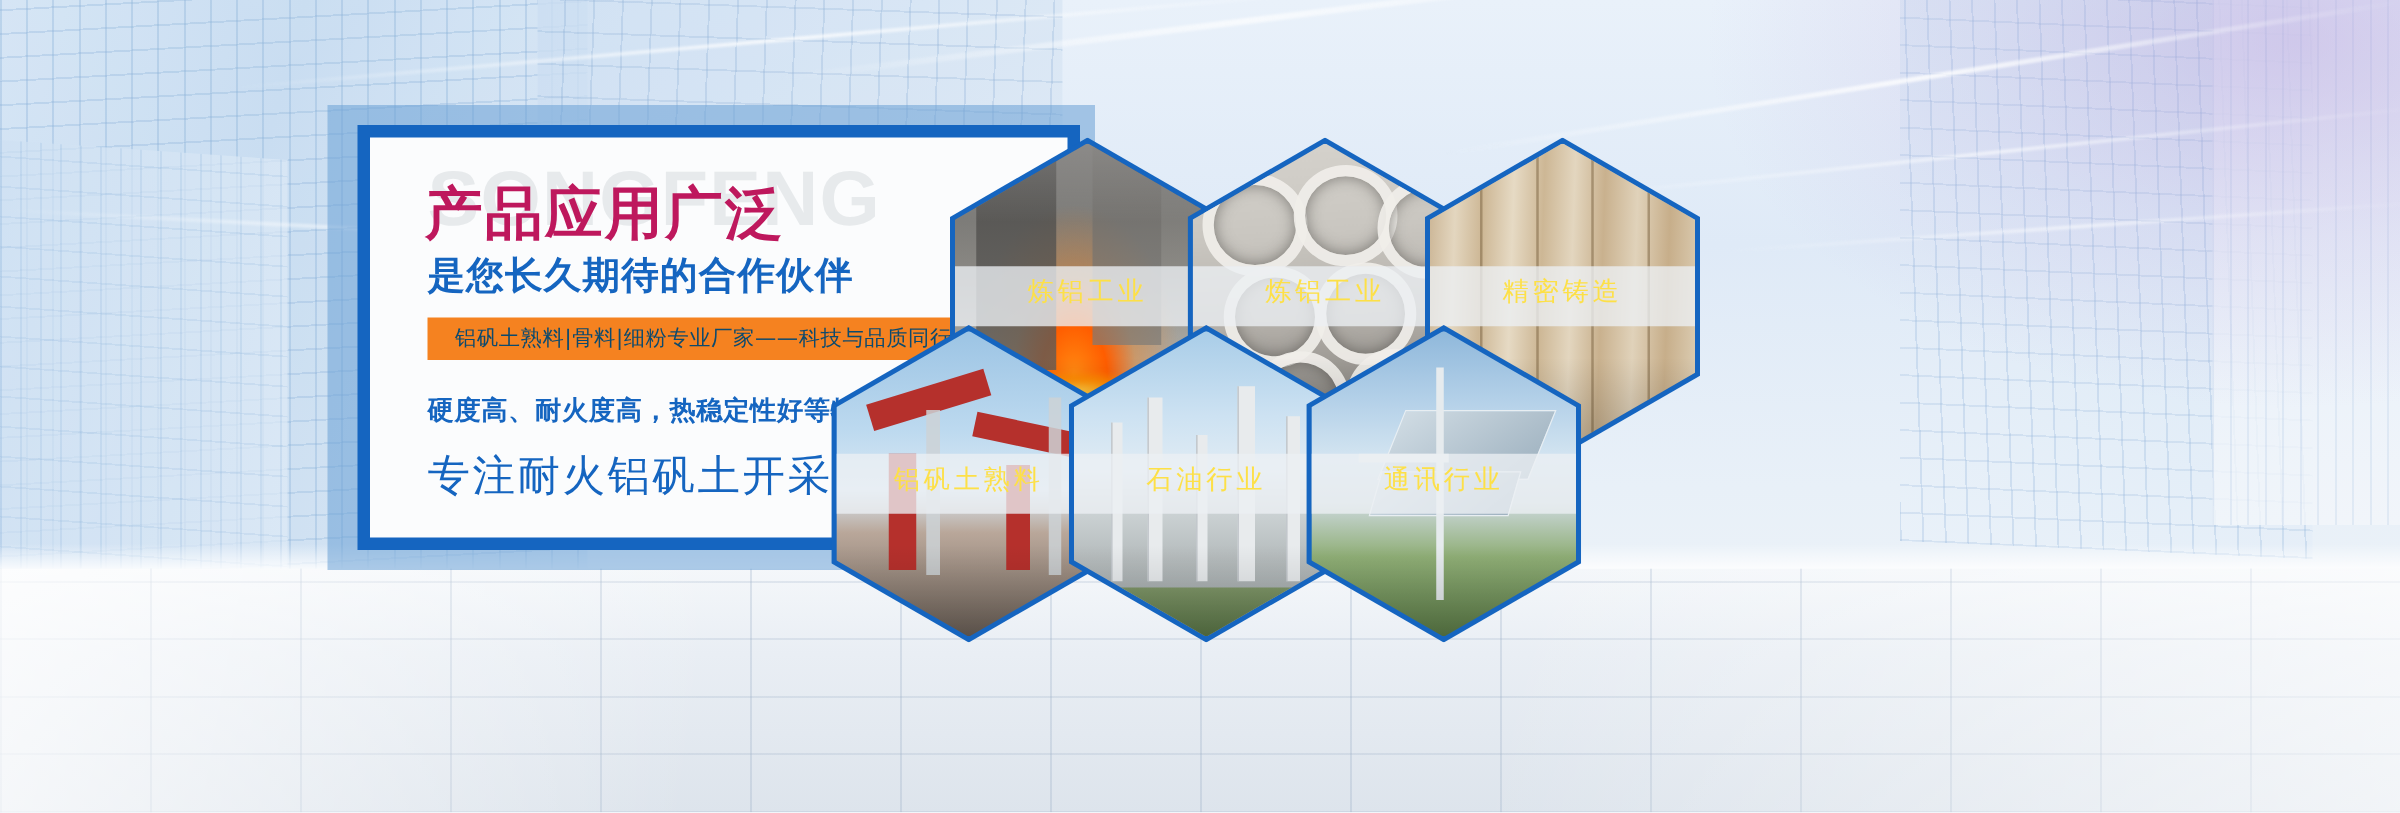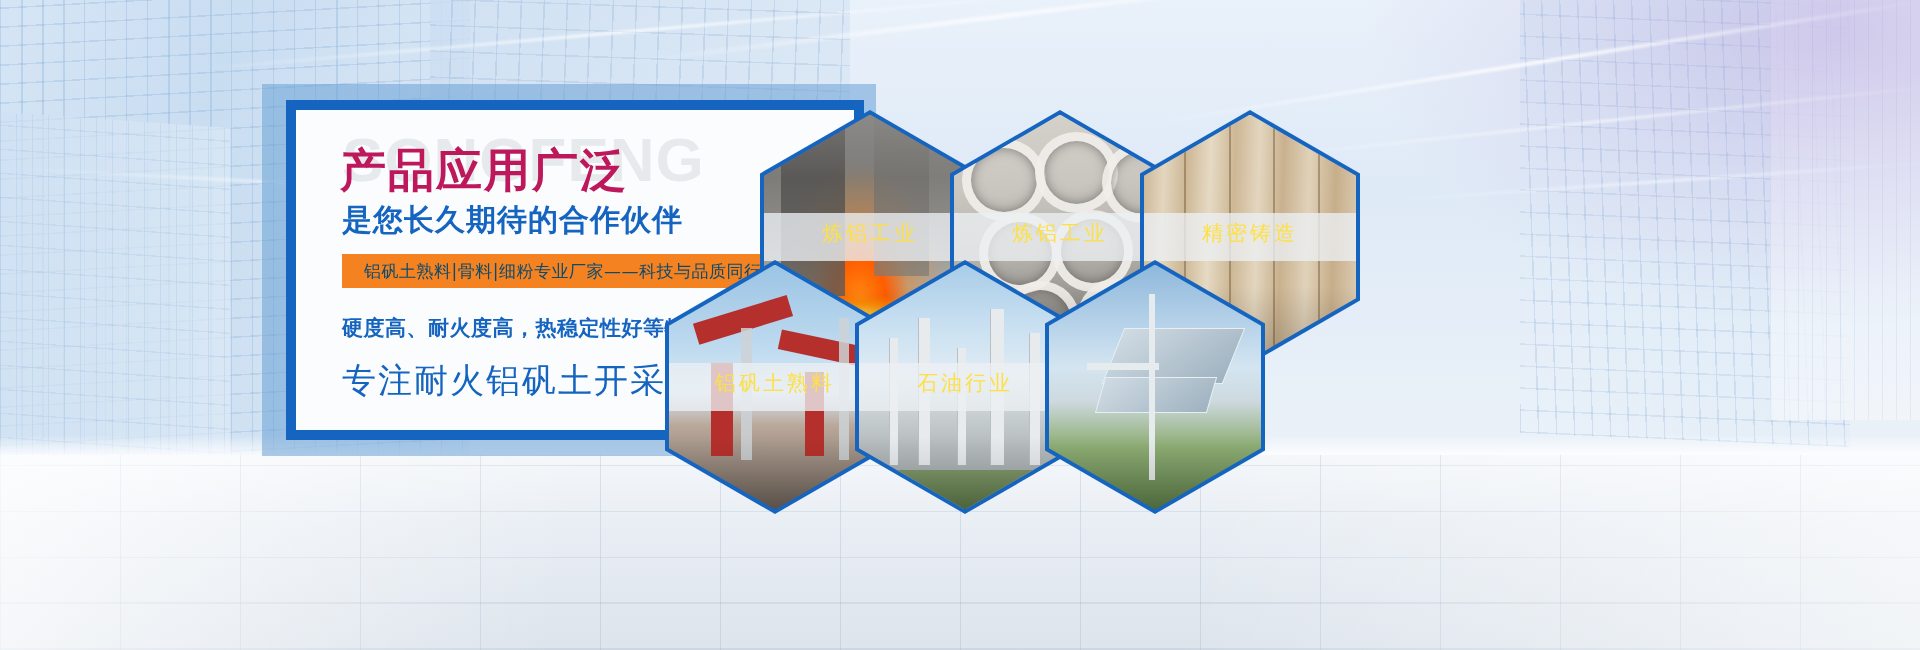--- a/index.html
+++ b/index.html
@@ -348,17 +348,18 @@
 
     <div class="hex hx6">
       <div class="hex-in">
         <div class="hex-img ph-comm">
           <div class="panel" style="left:30%;top:26%;width:56%;height:22%;transform:skewX(-22deg);"></div>
           <div class="panel" style="left:24%;top:46%;width:52%;height:14%;transform:skewX(-16deg);"></div>
           <div class="pole" style="left:47%;top:12%;width:3%;height:76%;"></div>
           <div class="pole" style="left:18%;top:40%;width:34%;height:3%;"></div>
           <div class="shade-b"></div>
         </div>
+        <div class="hex-label">通讯行业</div>
       </div>
     </div>
 
   </div>
 </div>
 
 </body></html>

